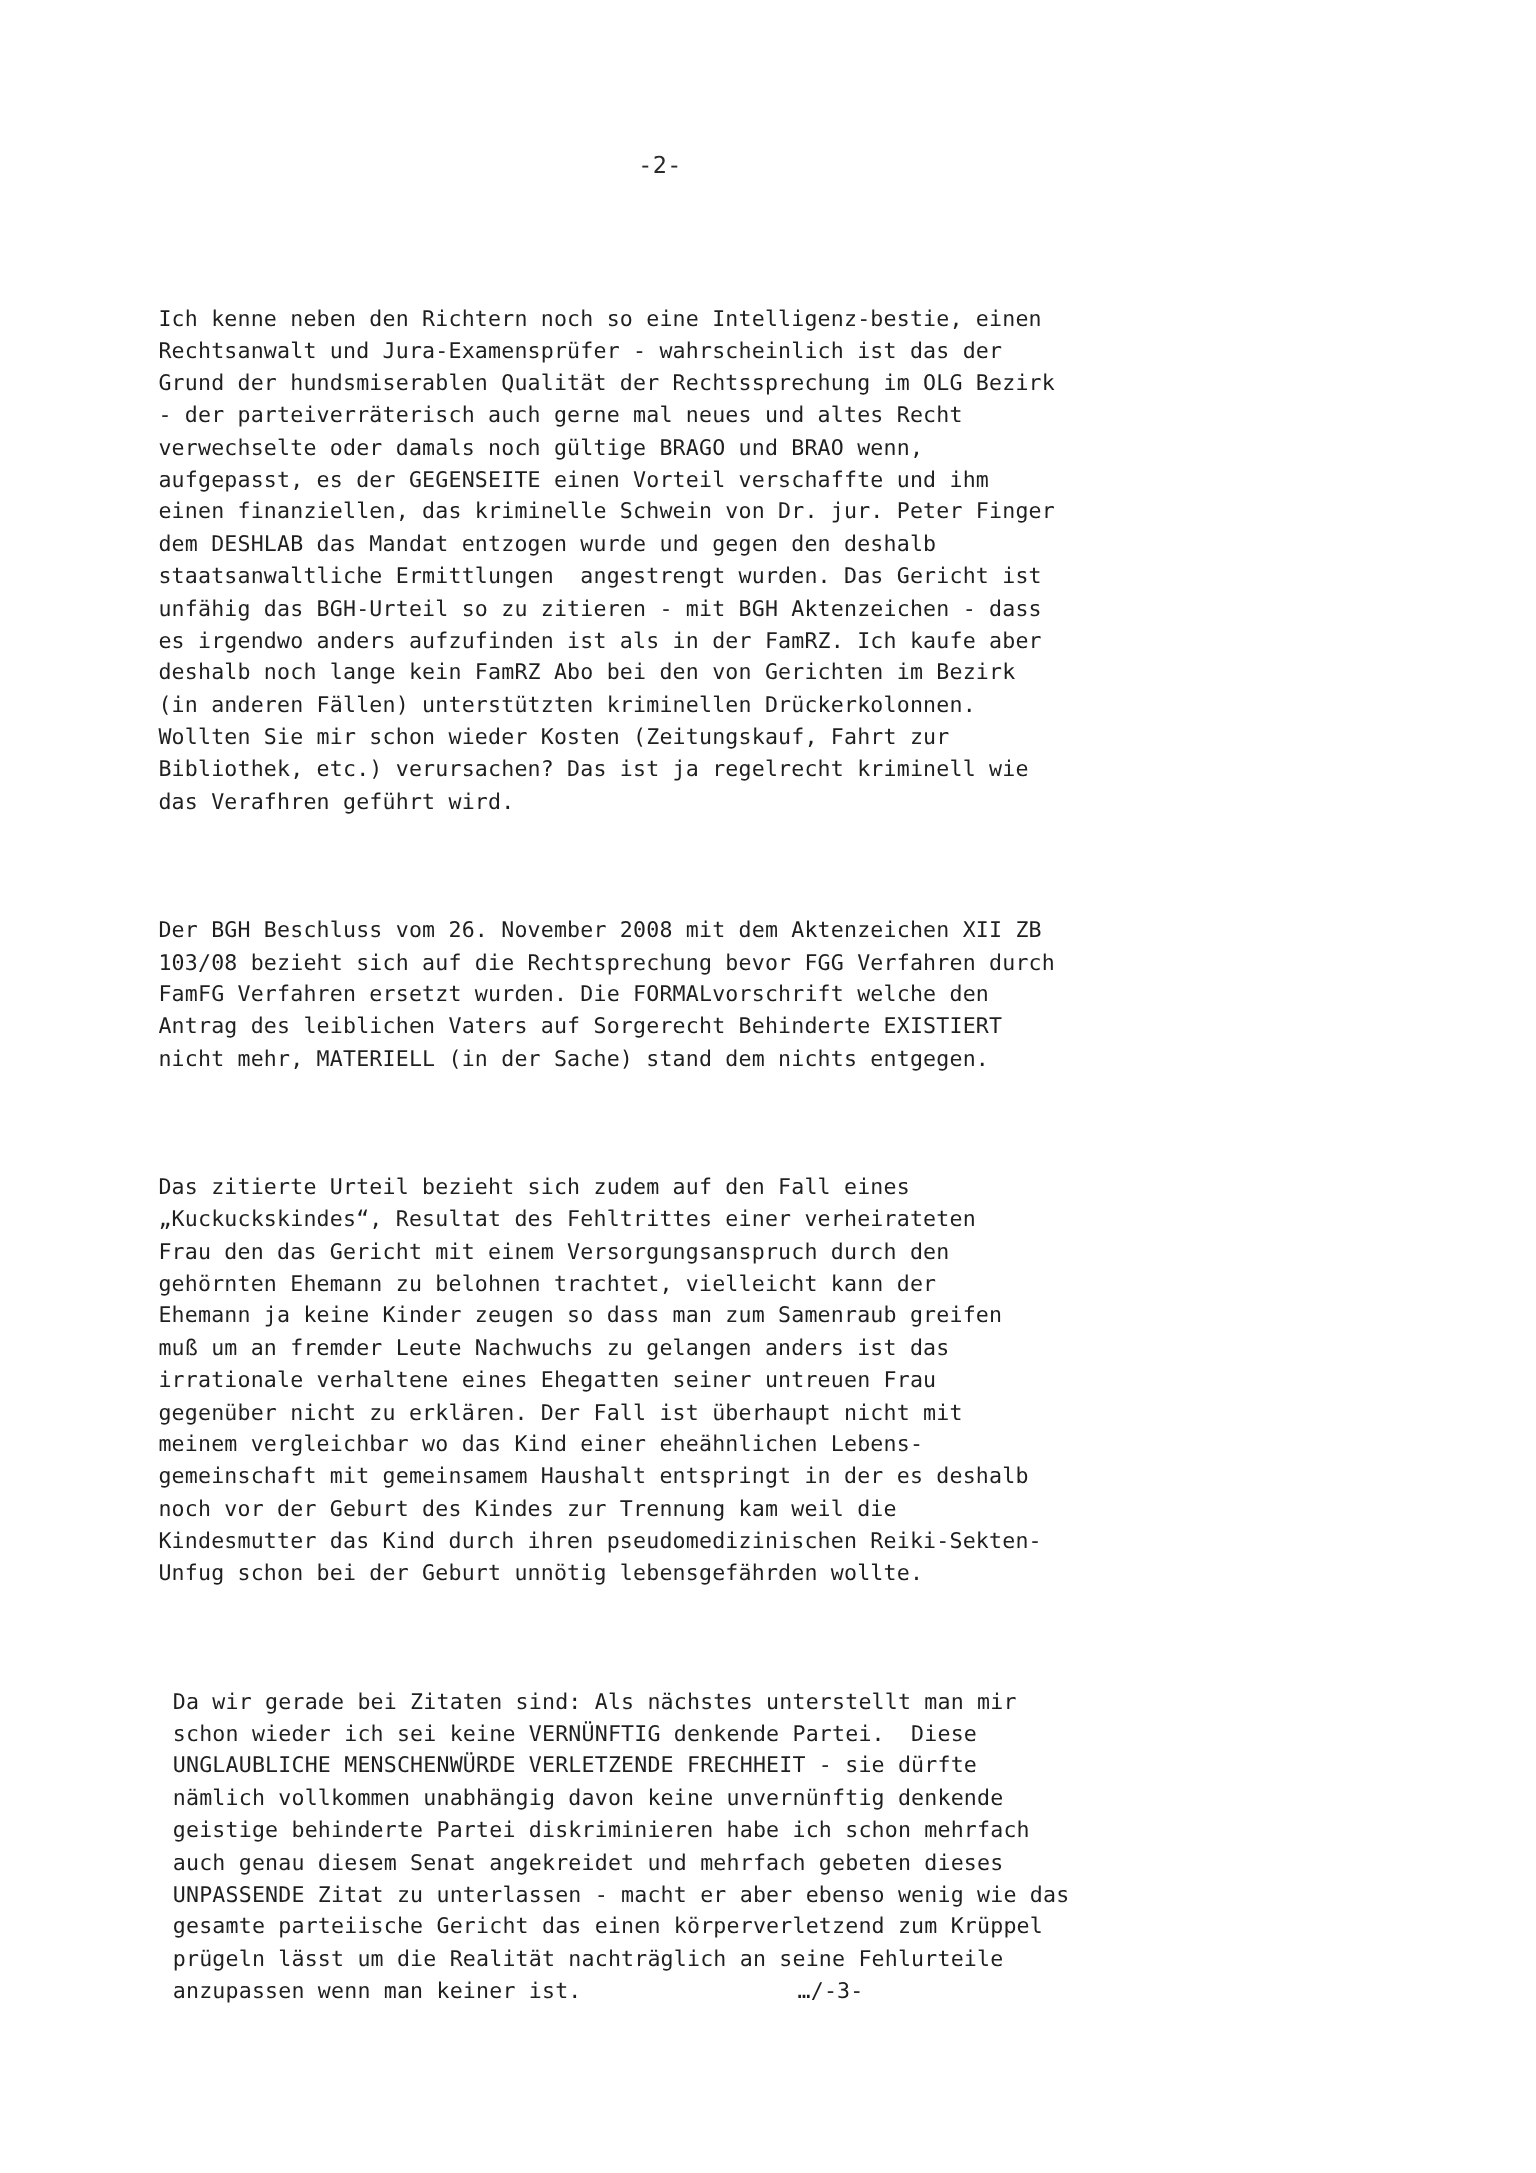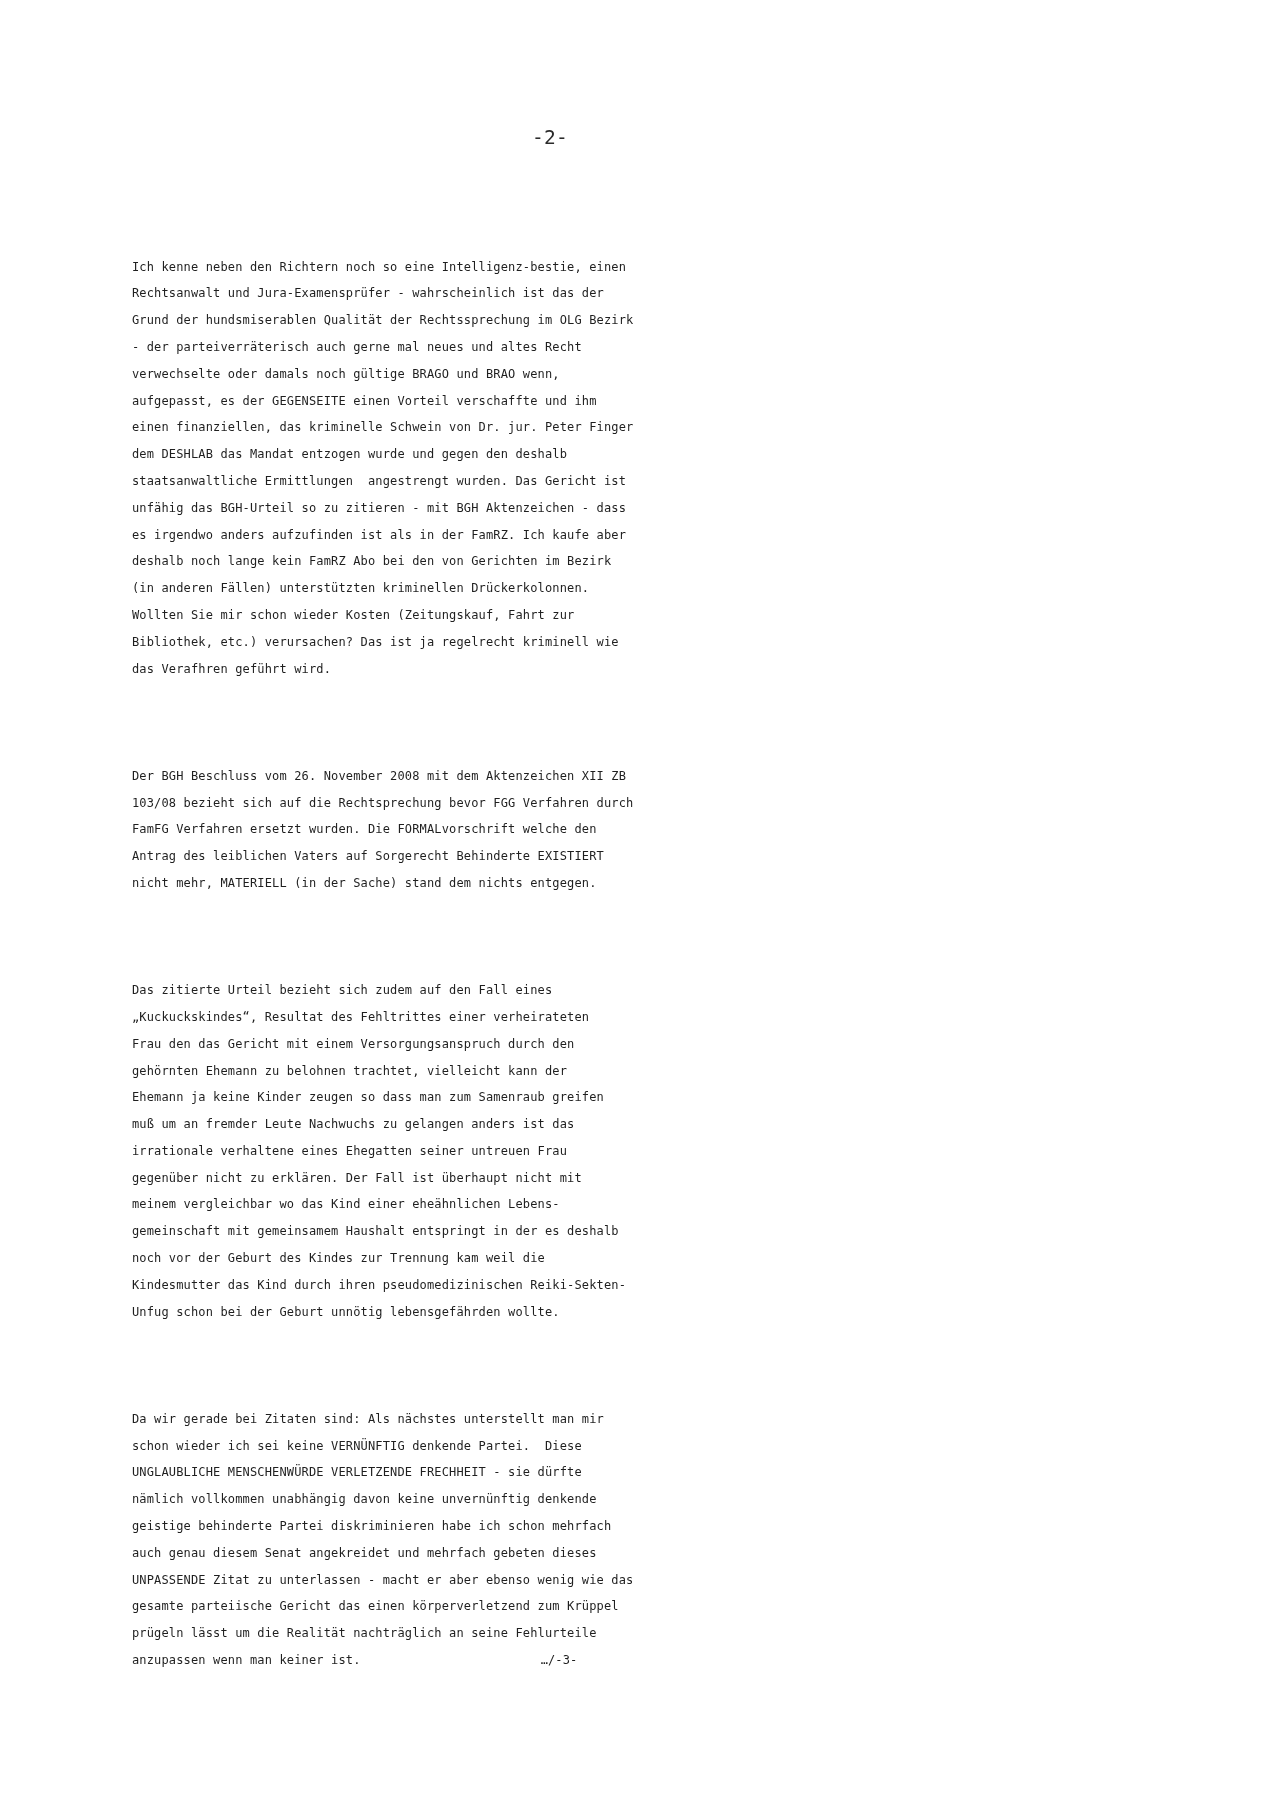--- a/index.html
+++ b/index.html
@@ -26,32 +26,33 @@
     text-align: center;
     font-size: 19.5px;
     letter-spacing: 0.3px;
     color: #2b2b2b;
   }
   .body-text {
     position: absolute;
     top: 200px;
     left: 132px;
     width: 1000px;
-    font-size: 12px;
+    font-size: 18px;
     line-height: 26.8px;
     letter-spacing: 0.15px;
     color: #1f1f1f;
     white-space: pre-wrap;
   }
   .para {
     margin: 0 0 26.8px 0;
     white-space: pre-wrap;
   }
   .para:last-child {
     margin-bottom: 0;
+    margin-left: 12px;
   }
   .cont-marker {
     display: inline;
   }
 </style>
 </head>
 <body>
 
 <div class="page">
 

